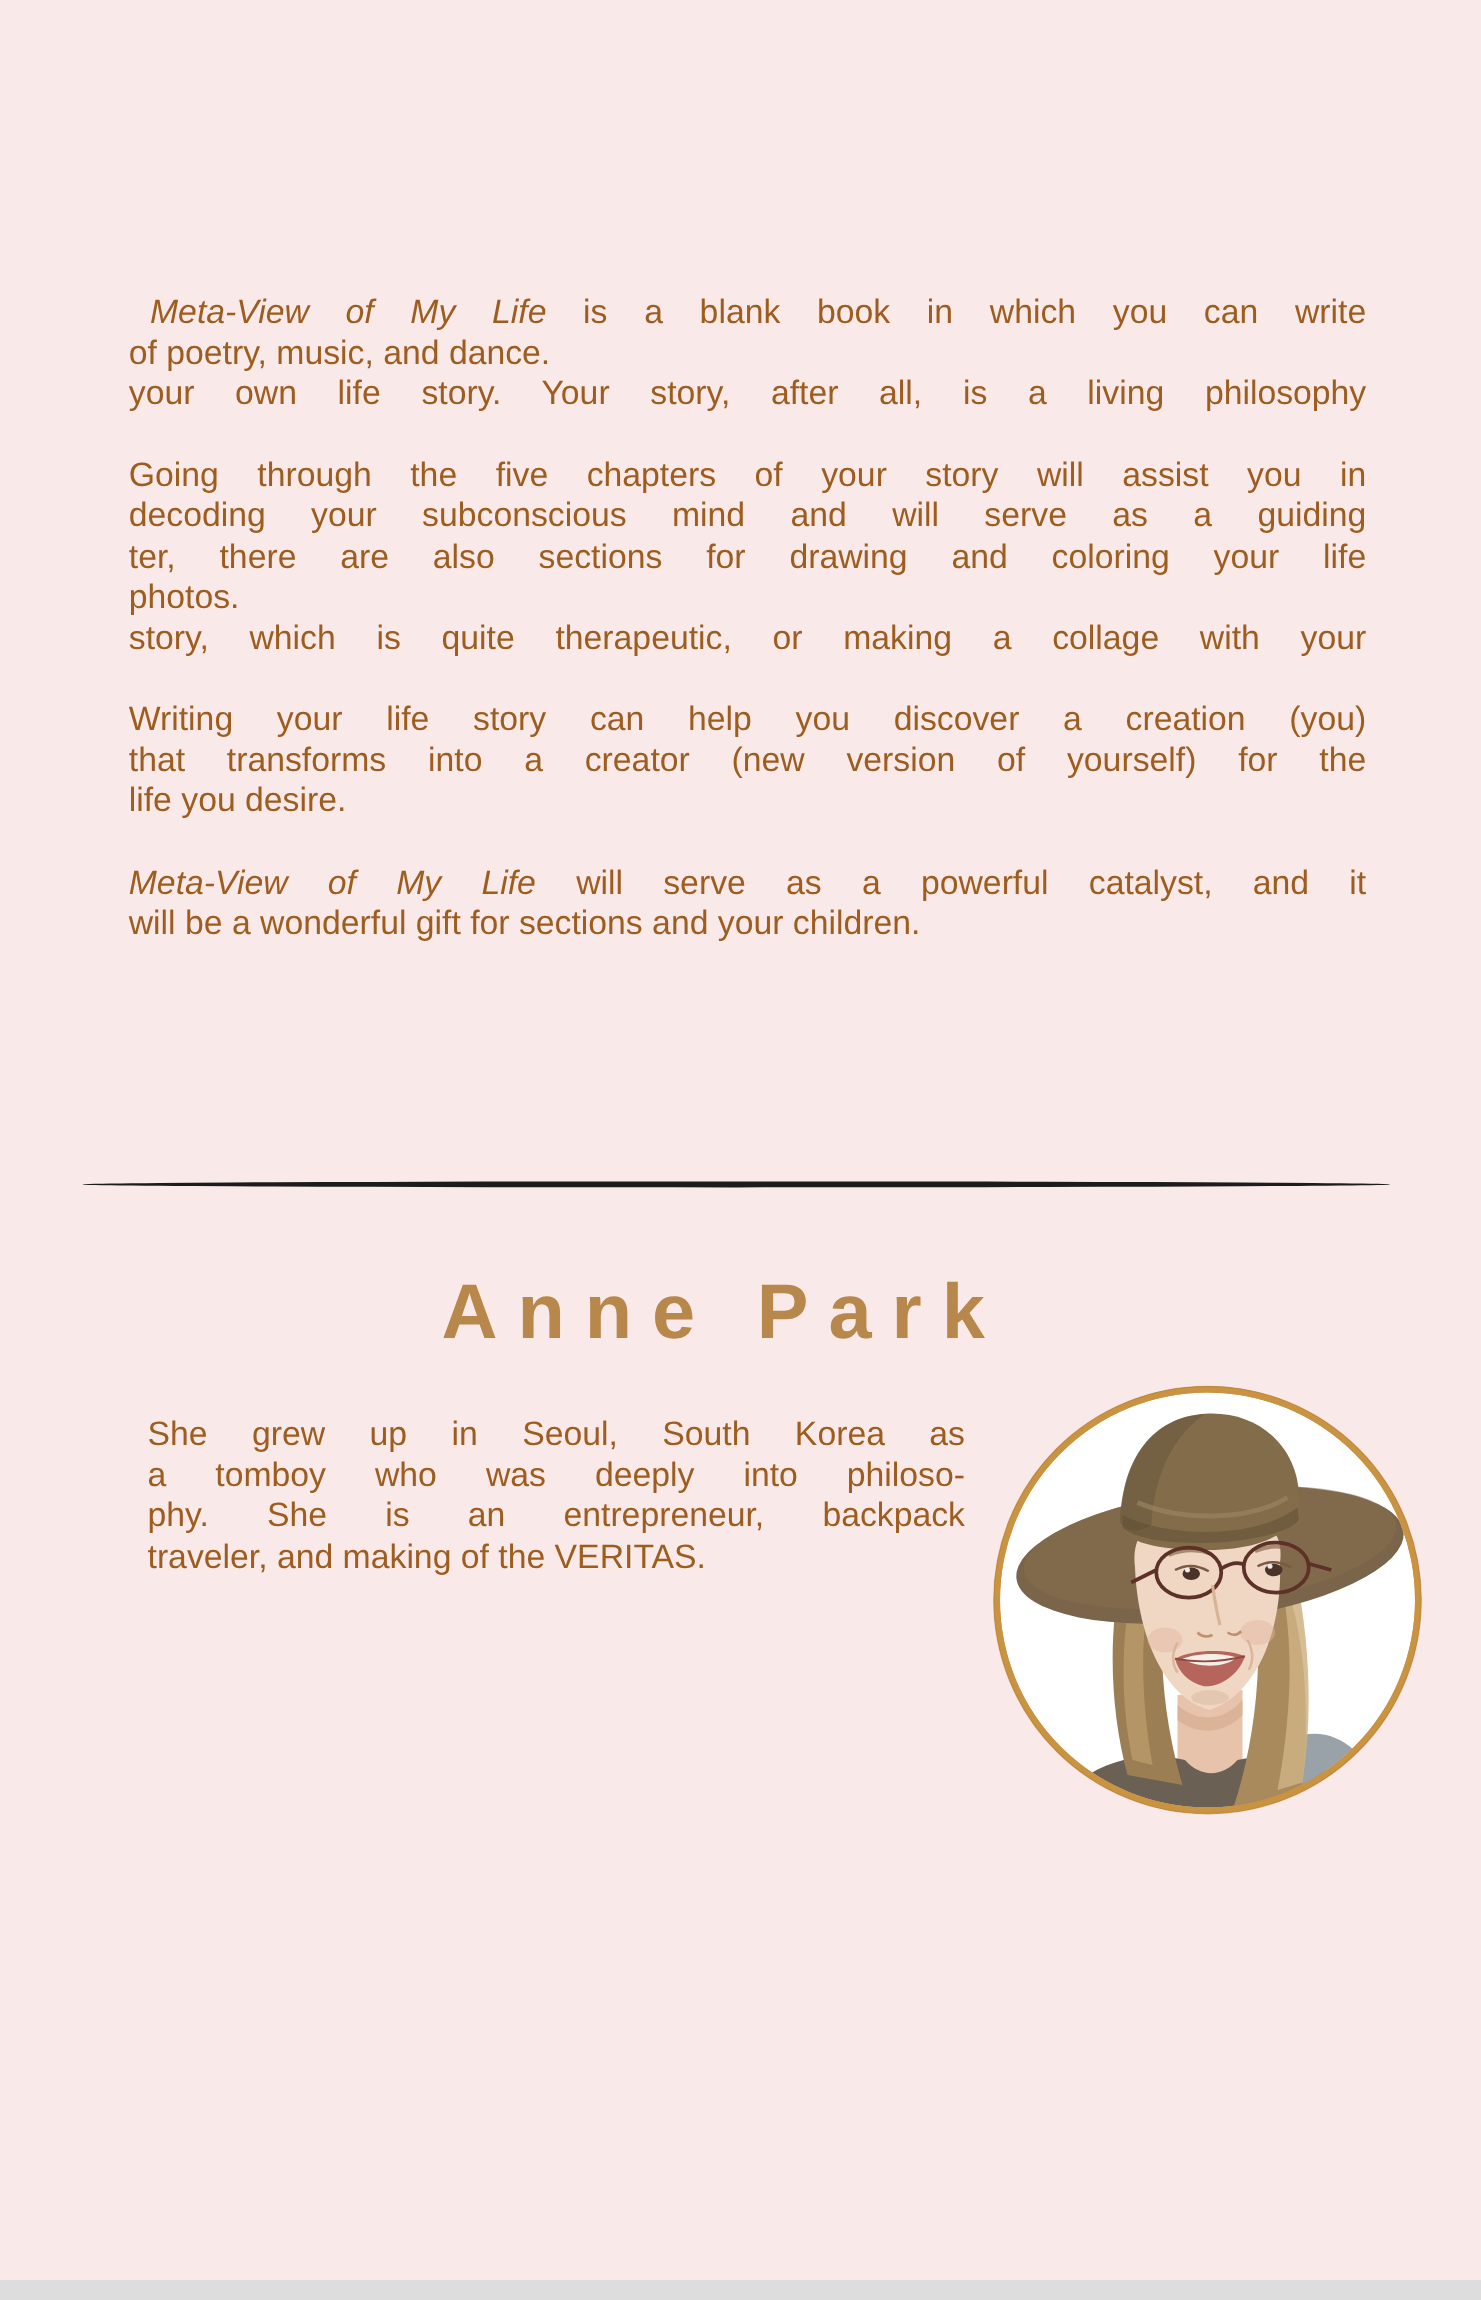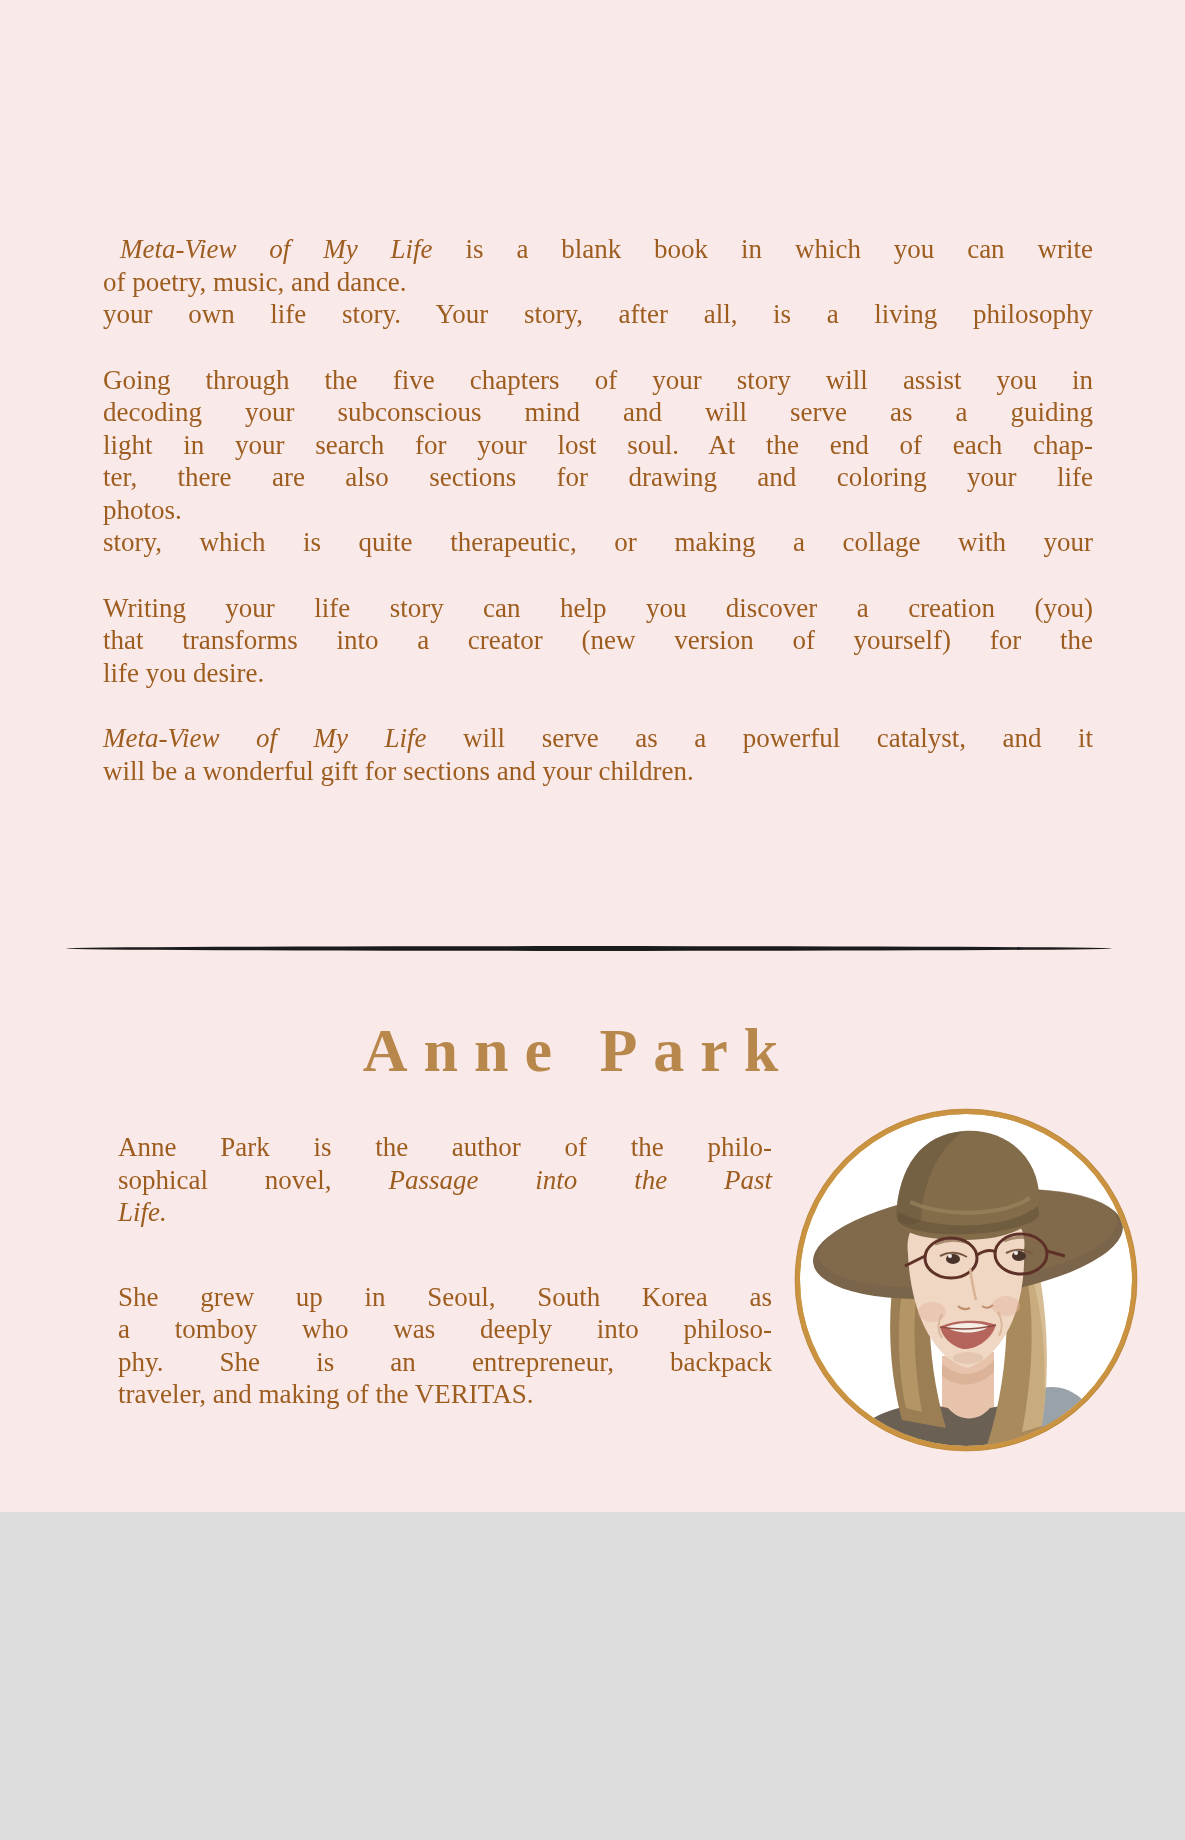--- a/index.html
+++ b/index.html
@@ -1,19 +1,19 @@
 <!DOCTYPE html>
 <html style="--page-bg: #fae9e9; --body-text: #9d5d1f; --author-title: #b8874b; --divider: #1c1c1c; --photo-ring: #ca9341;"><head>
 <meta charset="utf-8">
 <style>
   html,body { margin:0; padding:0; background:#ddd; }
   .page {
-    position:relative; width:1185px; height:1512px; overflow:hidden;
+    position:relative; width:1185px; height:1824px; overflow:hidden;
     background:var(--page-bg,#fae9e9);
-    font-family:Liberation Serif, serif;
+    font-family:Liberation Sans, sans-serif;
     color:var(--body-text,#9d5d1f);
   }
   .synopsis {
     position:absolute; left:103px; top:233px; width:990px;
     font-size:27px; line-height:32.5px;
   }
   .para { margin:0 0 33px 0; }
   .line { text-align:justify; text-align-last:justify; }
   .line.last { text-align-last:left; }
   .para-indent .line:first-child { text-indent:17px; }
@@ -38,21 +38,20 @@
 
   <section class="synopsis">
     <div class="para para-indent">
         <div class="line"><em>Meta-View of My Life</em><span> is a blank book in which you can write</span></div>
         <div class="line last"><span>of poetry, music, and dance.</span></div>
         <div class="line"><span>your own life story. Your story, after all, is a living philosophy</span></div>
       </div>
     <div class="para">
         <div class="line"><span>Going through the five chapters of your story will assist you in</span></div>
         <div class="line"><span>decoding your subconscious mind and will serve as a guiding</span></div>
-        <div class="line"><span>light in your search for your lost soul. At the end of each chap-</span></div>
         <div class="line"><span>ter, there are also sections for drawing and coloring your life</span></div>
         <div class="line last"><span>photos.</span></div>
         <div class="line"><span>story, which is quite therapeutic, or making a collage with your</span></div>
       </div>
     <div class="para">
         <div class="line"><span>Writing your life story can help you  discover a creation (you)</span></div>
         <div class="line"><span>that transforms into a creator (new version of yourself) for the</span></div>
         <div class="line last"><span>life you desire.</span></div>
       </div>
     <div class="para">
@@ -63,25 +62,20 @@
 
   <div class="divider-wrap">
     <svg width="1046" height="7" viewBox="0 0 1046 7" aria-hidden="true">
       <ellipse cx="523" cy="3.5" rx="523" ry="2.4" fill="var(--divider,#1c1c1c)"></ellipse>
     </svg>
   </div>
 
   <h1 class="author-name">Anne Park</h1>
 
   <section class="bio">
-    <div class="para">
-        <div class="line"><span>Anne Park is the author of the philo-</span></div>
-        <div class="line"><span>sophical novel, </span><em>Passage into the Past</em></div>
-        <div class="line last"><em>Life.</em></div>
-      </div>
     <div class="para">
         <div class="line"><span>She grew up in Seoul, South Korea as</span></div>
         <div class="line"><span>a tomboy who was deeply into philoso-</span></div>
         <div class="line"><span>phy. She is an entrepreneur, backpack</span></div>
         <div class="line last"><span>traveler, and making of the VERITAS.</span></div>
       </div>
   </section>
 
   <div class="photo">
     <svg width="348" height="348" viewBox="0 0 348 348" aria-hidden="true">

